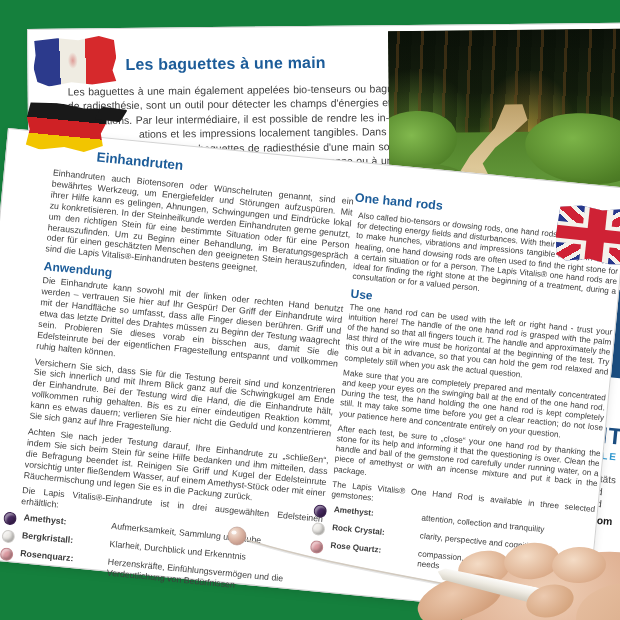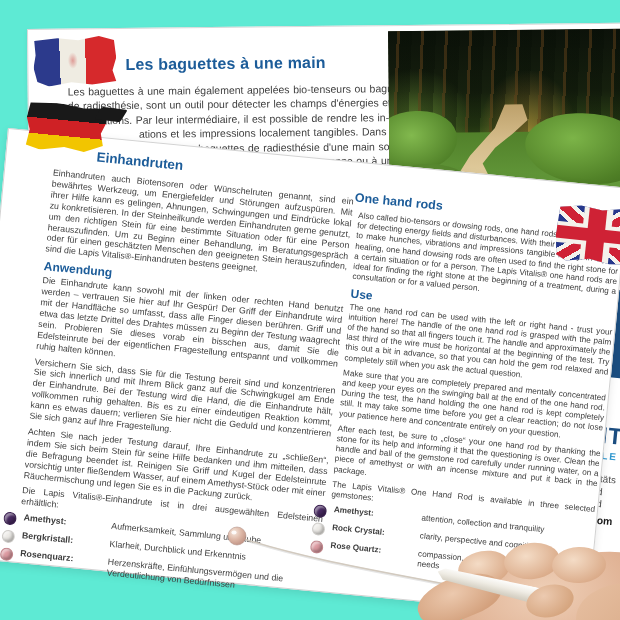--- a/index.html
+++ b/index.html
@@ -1,18 +1,18 @@
 <!DOCTYPE html>
 <html><head>
 <meta charset="utf-8">
 <style>
   html,body{margin:0;padding:0;}
   body{width:620px;height:620px;overflow:hidden;background:#ffffff;
        font-family:"Liberation Sans",sans-serif;position:relative;}
-  #canvas{position:absolute;inset:0;width:620px;height:620px;overflow:hidden;background:#5eead4;}
+  #canvas{position:absolute;inset:0;width:620px;height:620px;overflow:hidden;background:#15803d;}
 
   
   #page-back{position:absolute;left:27px;top:29px;width:612px;height:532px;background:#fff;
     border:1px solid #d8d8d8;transform:rotate(-0.6deg);transform-origin:0 0;
     box-shadow:0 2px 5px rgba(0,0,0,0.07);}
   #fr-flag{position:absolute;left:5px;top:7px;width:83px;height:50px;transform:rotate(-1.5deg);
     background:linear-gradient(90deg,#2c3a8c 0 32%,#efece2 32% 63%,#d6292c 63%);
     clip-path:polygon(2% 6%,30% 2%,55% 8%,80% 1%,98% 10%,100% 45%,95% 70%,99% 92%,70% 97%,45% 91%,18% 98%,4% 88%,0 60%,3% 35%);}
   #fr-flag::after{content:"";position:absolute;left:40%;top:25%;width:16%;height:45%;
     background:radial-gradient(closest-side,rgba(203,60,60,0.45),transparent 75%);}

